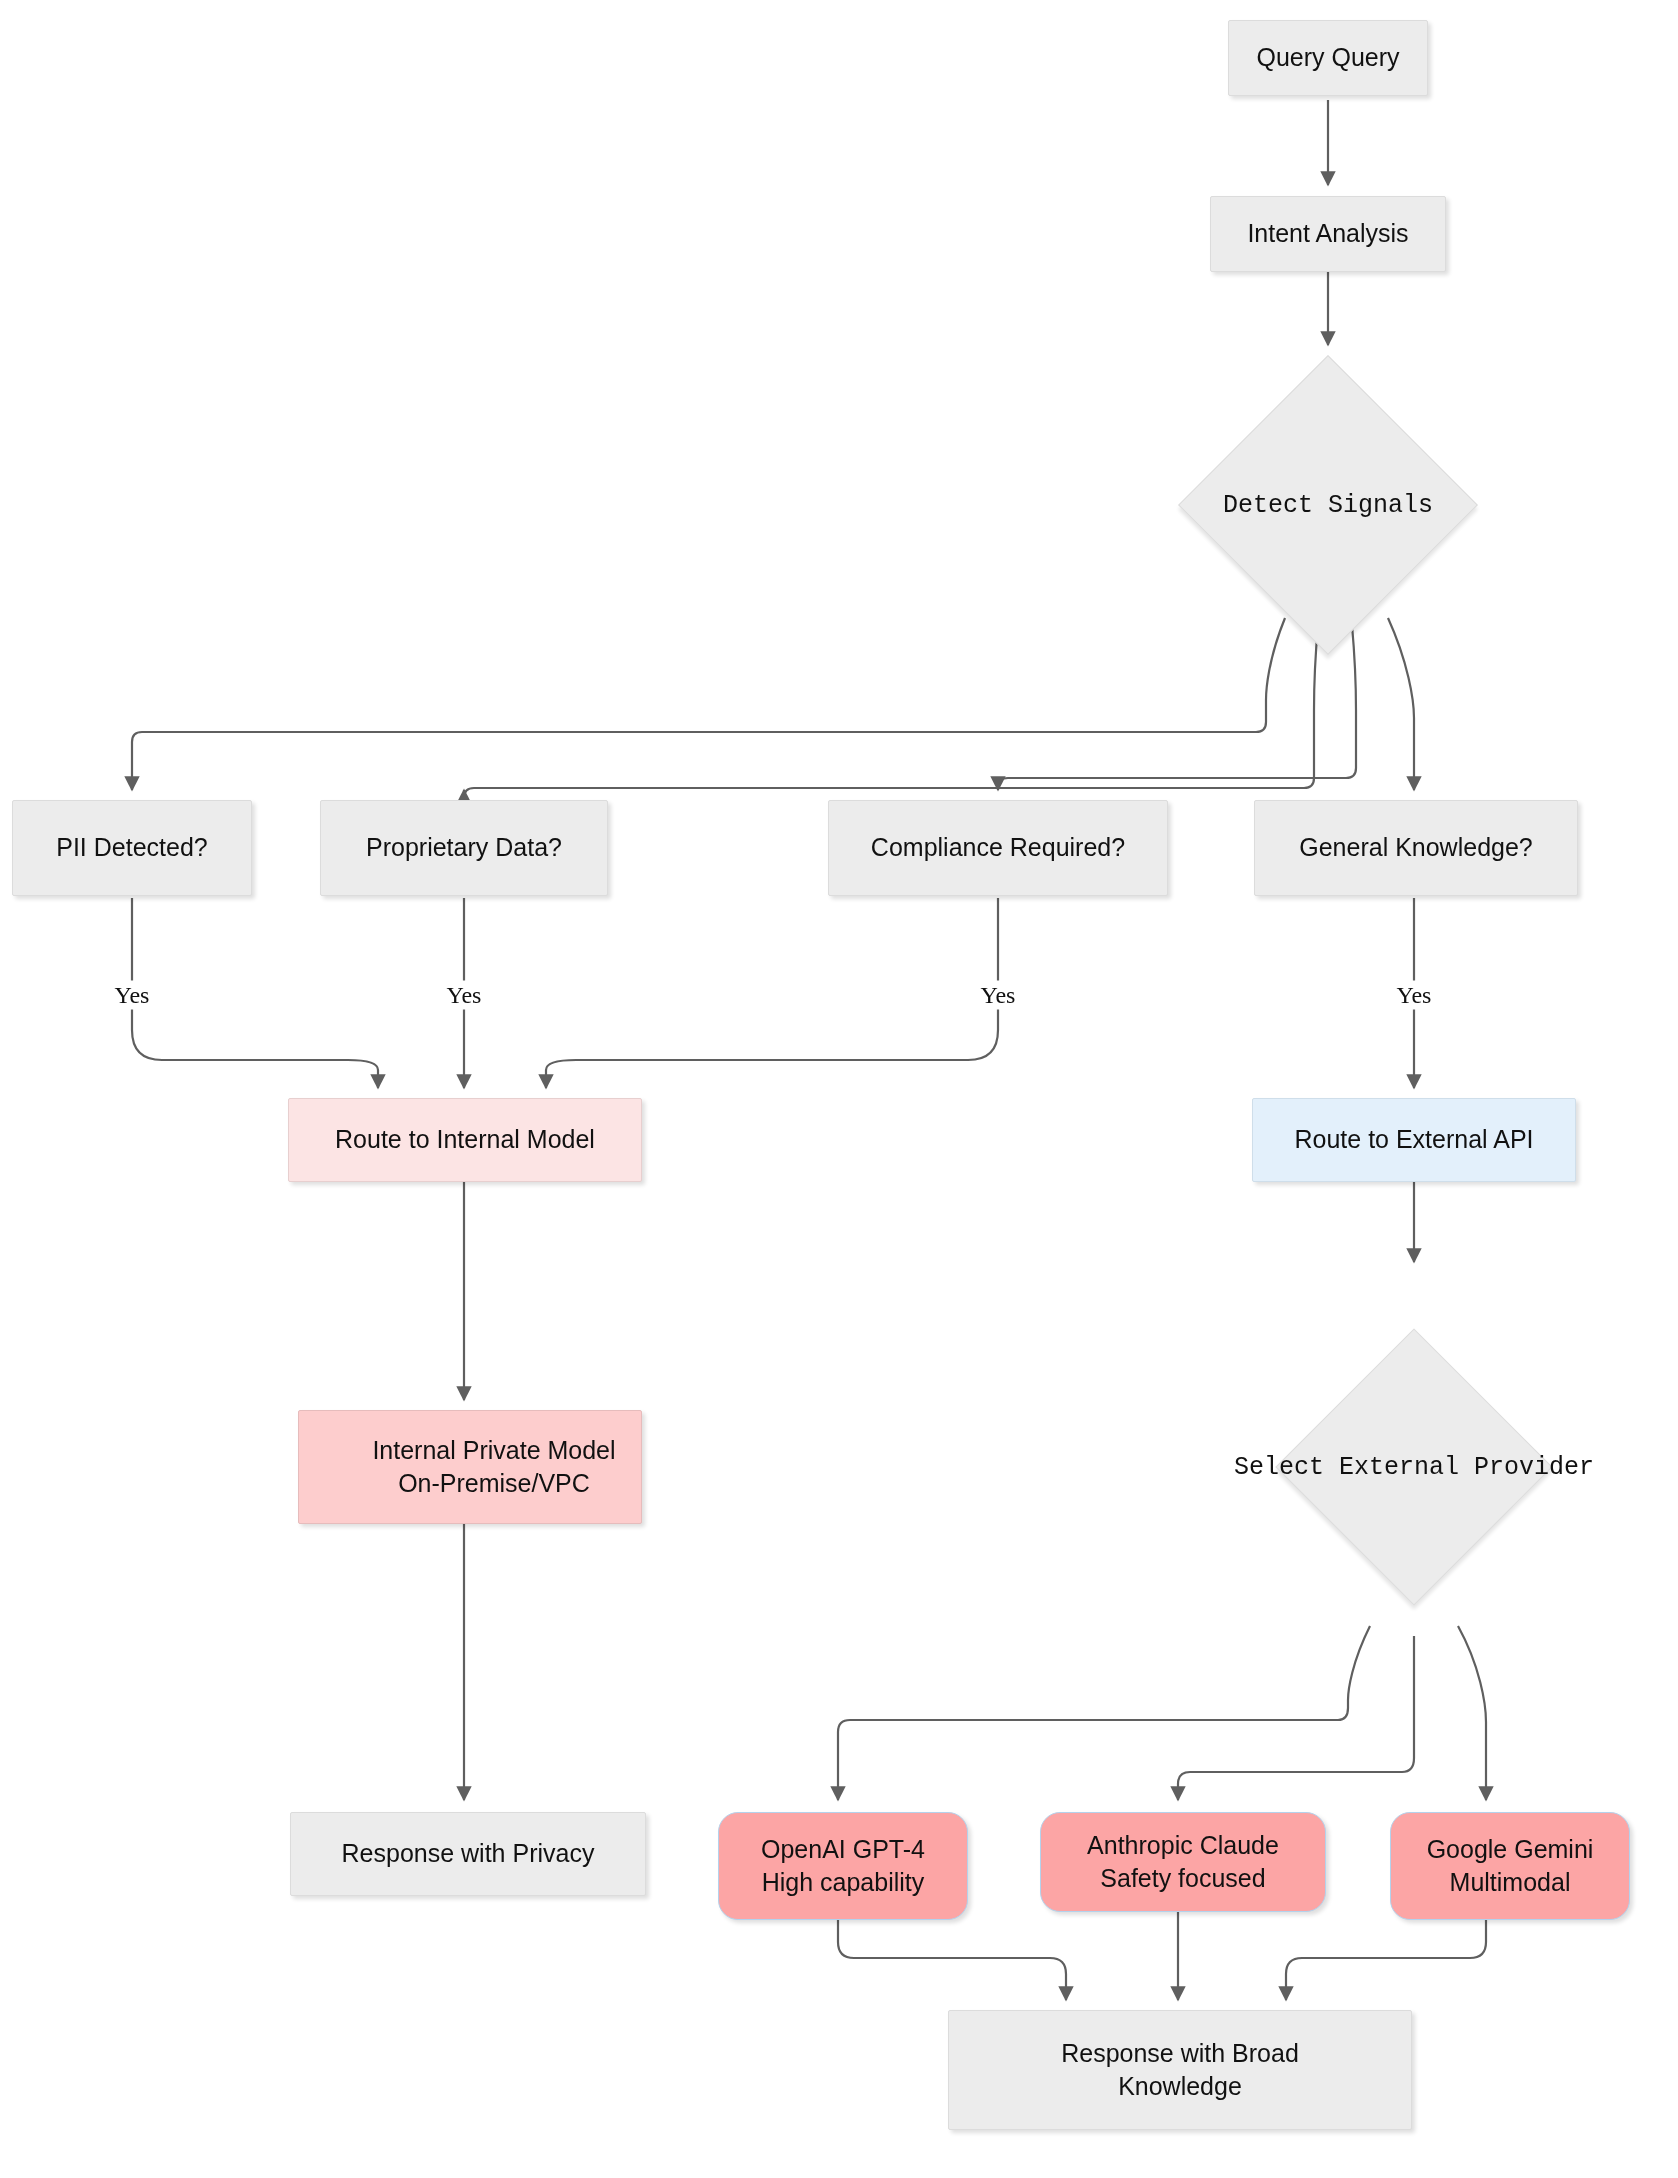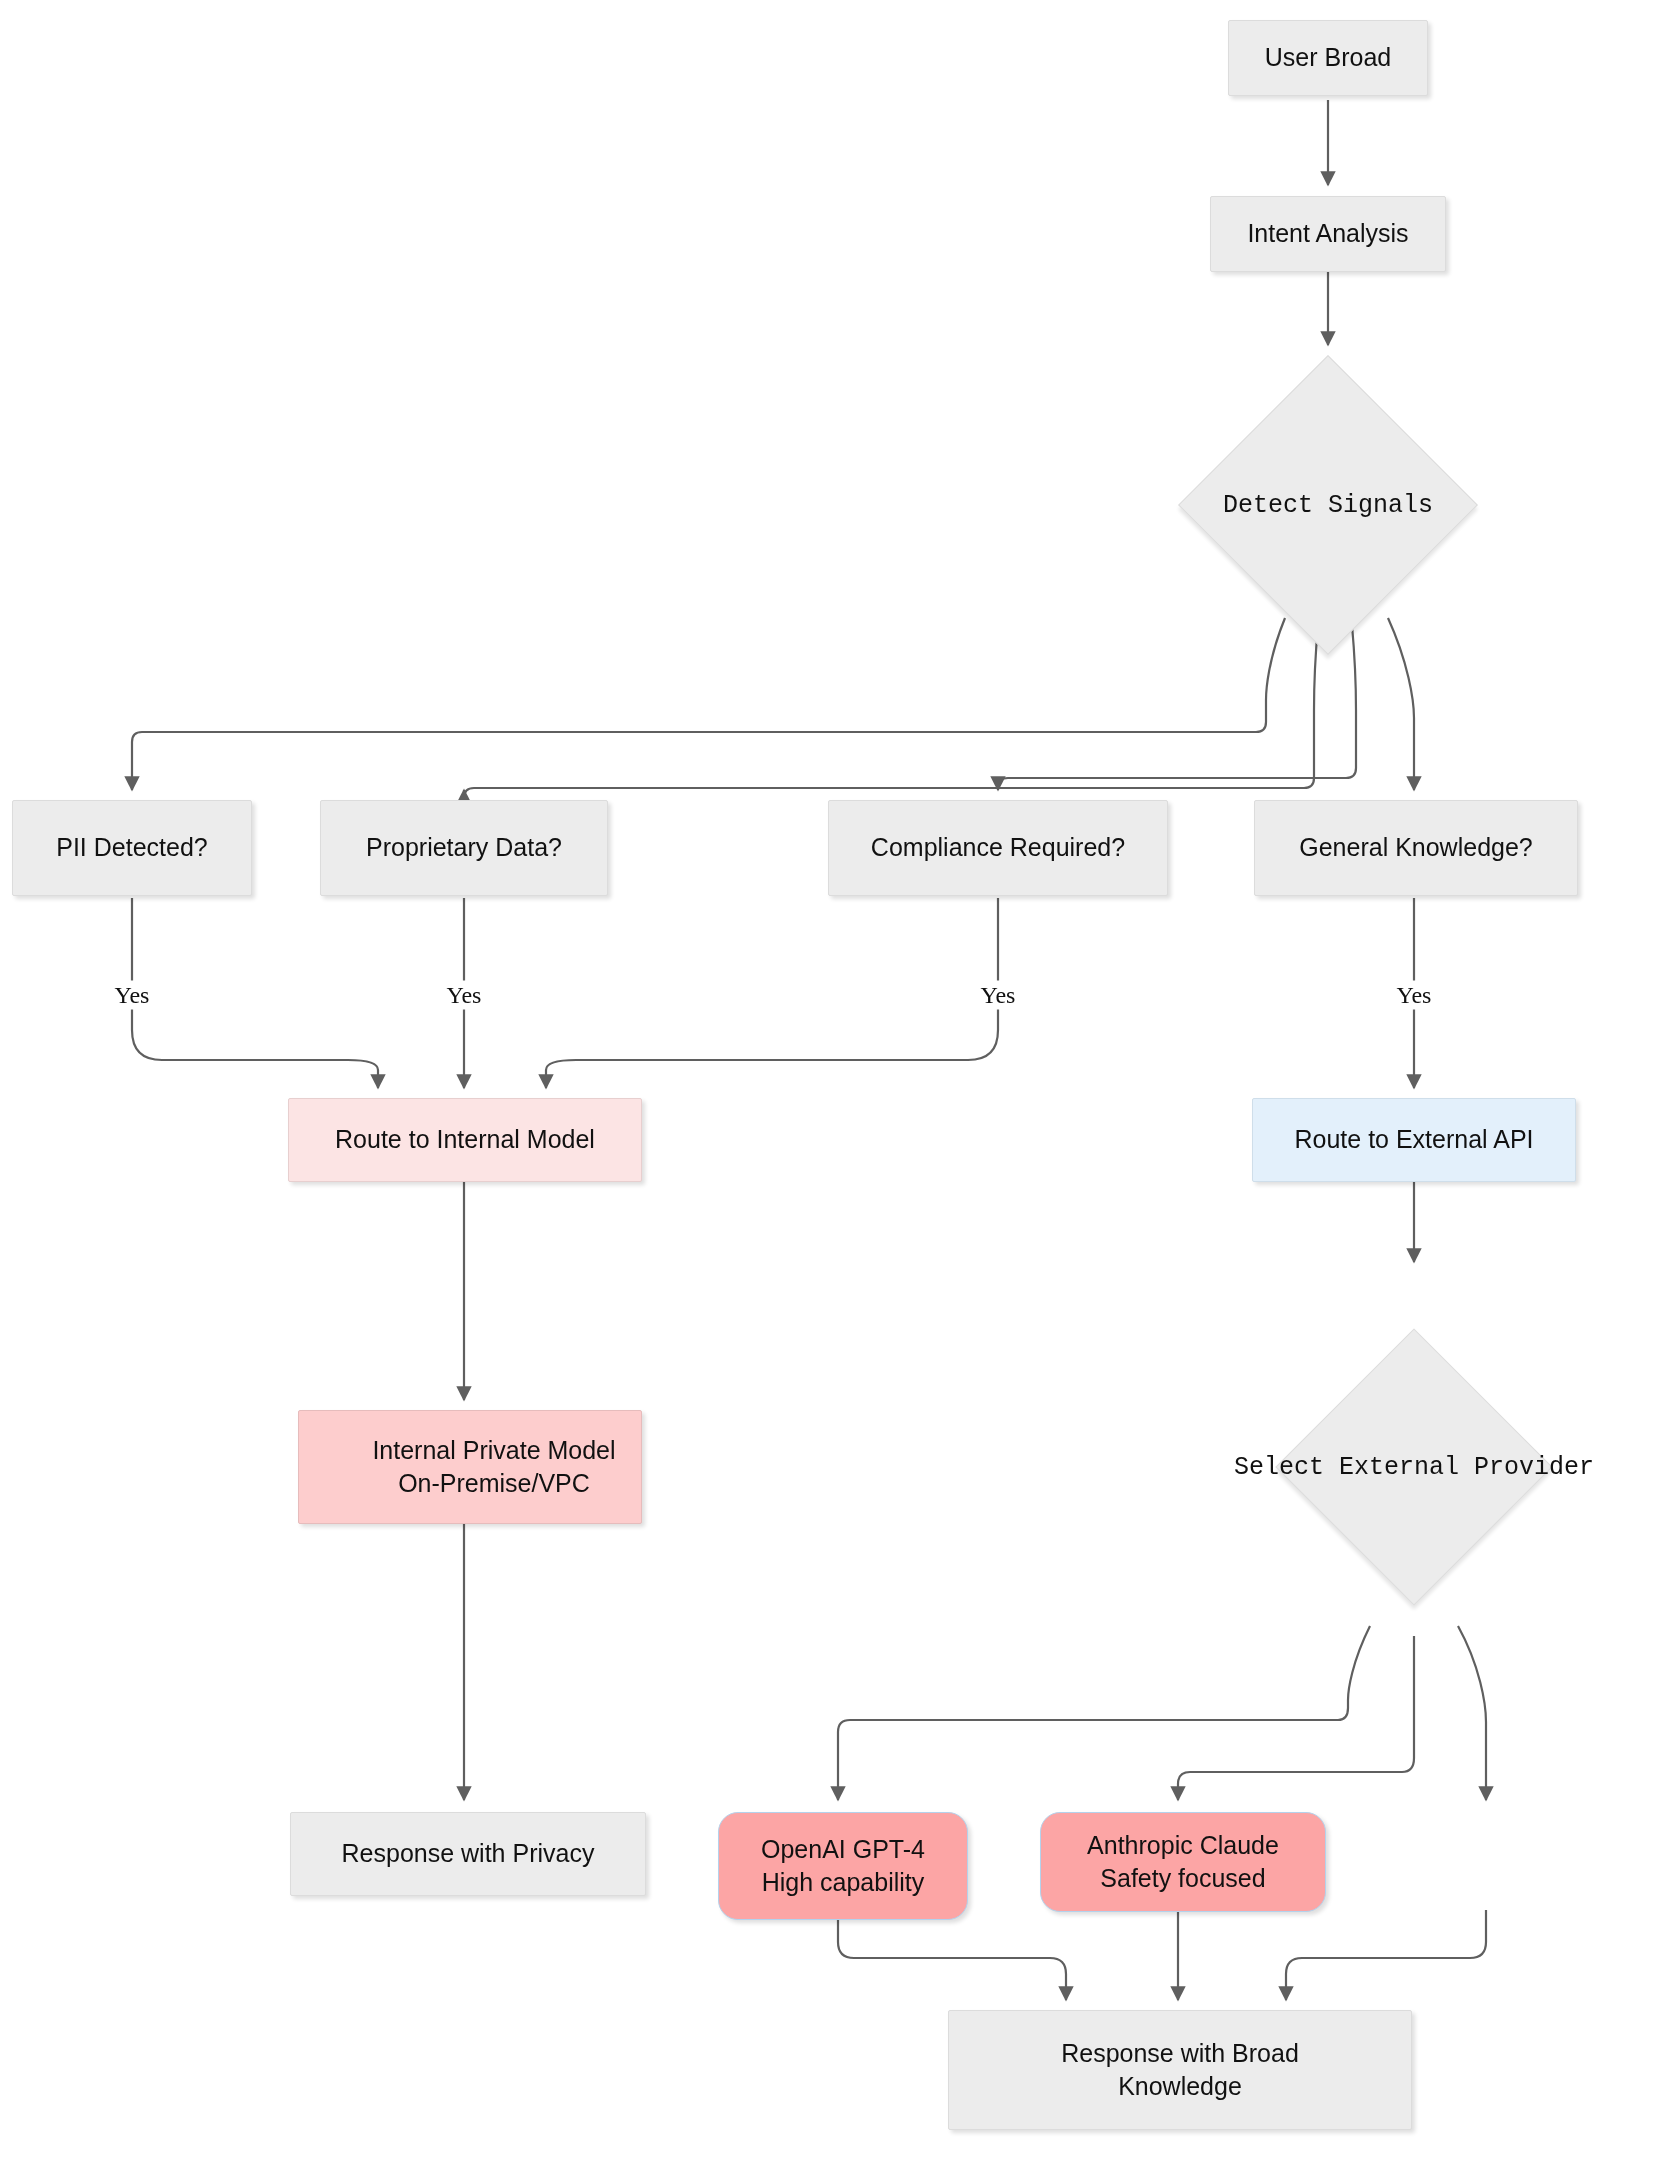--- a/index.html
+++ b/index.html
@@ -156,21 +156,21 @@
 
       <path d="M 1178 1910 L 1178 2000"></path>
 
       <path d="M 1486 1910 L 1486 1942
                Q 1486 1958 1470 1958
                L 1302 1958 Q 1286 1958 1286 1974
                L 1286 2000"></path>
     </g>
   </svg>
 
-  <div class="node grey" style="left:1228px; top:20px; width:200px; height:76px;">User Broad</div>
+  <div class="node grey" style="left:1228px; top:20px; width:200px; height:76px;">Query Query</div>
 
   <div class="node grey" style="left:1210px; top:196px; width:236px; height:76px;">Intent Analysis</div>
 
   <div class="diamond" style="left:1178px; top:355px; width:300px; height:300px;">
     <div class="shape" style="width:212px;height:212px;left:44px;top:44px;"></div>
     <div class="dlabel">Detect Signals</div>
   </div>
 
   <div class="node grey" style="left:12px; top:800px; width:240px; height:96px;">PII Detected?</div>
 
@@ -198,17 +198,19 @@
   </div>
 
   <div class="node grey" style="left:290px; top:1812px; width:356px; height:84px;">Response with Privacy</div>
 
   <div class="node blue-strong" style="left:718px; top:1812px; width:250px; height:108px;">OpenAI GPT-4
 High capability</div>
 
   <div class="node blue-strong" style="left:1040px; top:1812px; width:286px; height:100px;">Anthropic Claude
 Safety focused</div>
 
+  <div class="node blue-strong" style="left:1390px; top:1812px; width:240px; height:108px;">Google Gemini
+Multimodal</div>
 
   <div class="node grey" style="left:948px; top:2010px; width:464px; height:120px;">Response with Broad
 Knowledge</div>
 
 </div>
 
 </body></html>

